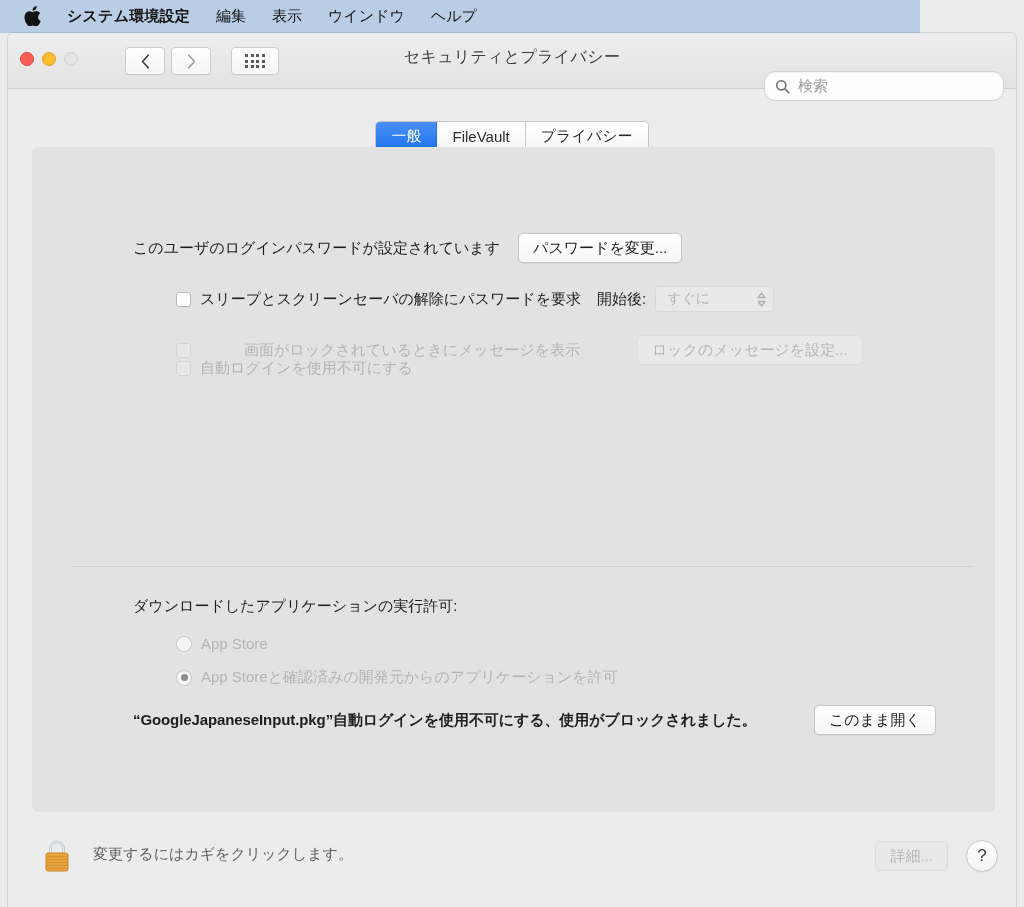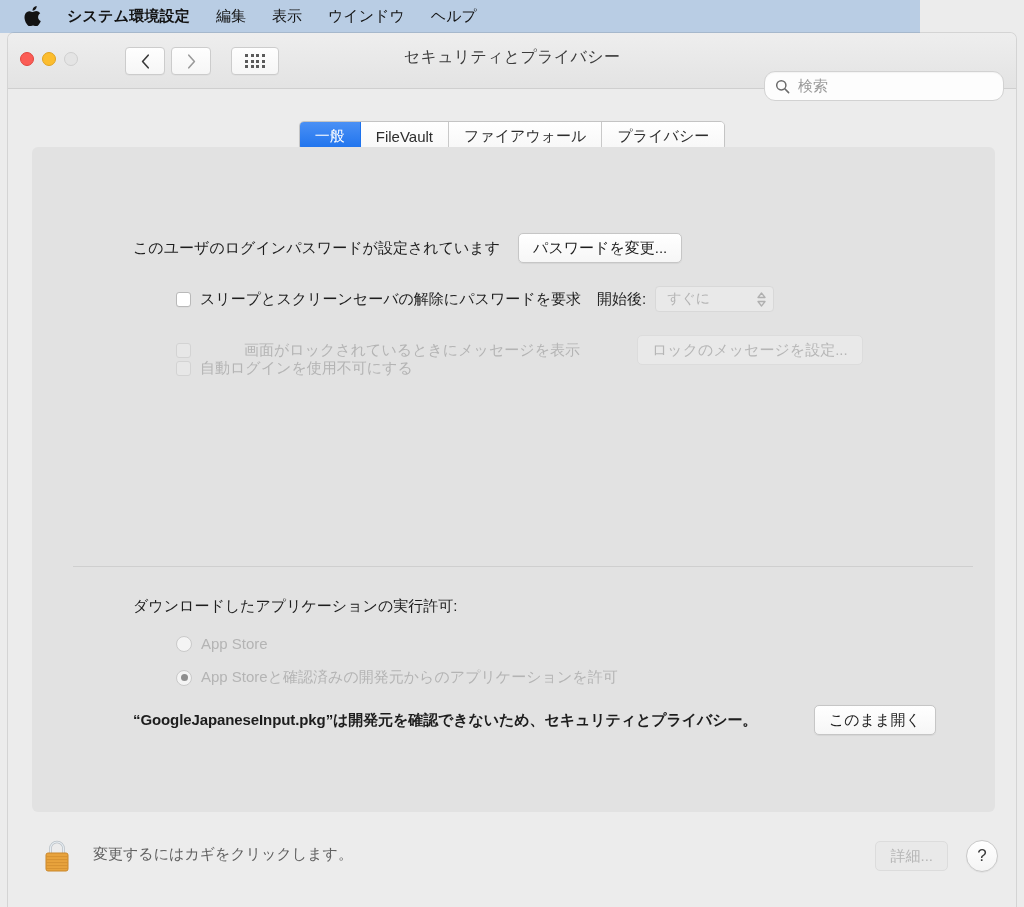--- a/index.html
+++ b/index.html
@@ -345,21 +345,20 @@
         <line x1="9.8" y1="9.8" x2="13.6" y2="13.6" stroke="#6b6b6b" stroke-width="1.6" stroke-linecap="round"></line>
       </svg>
       <span class="search-placeholder">検索</span>
     </div>
   </div>
 
   <div class="tabbar">
     <div class="tabs">
       <div class="tab active">一般</div>
       <div class="tab">FileVault</div>
-      <div class="tab">ファイアウォール</div>
       <div class="tab">プライバシー</div>
     </div>
   </div>
 
   <div class="panel">
 
     <div class="row" style="left:101px; top:86px;">
       <span class="label-text">このユーザのログインパスワードが設定されています</span>
       <span class="pushbtn" style="margin-left:18px;">パスワードを変更...</span>
     </div>
@@ -401,21 +400,21 @@
       <span class="label-text disabled">App Store</span>
     </div>
 
     <div class="row" style="left:144px; top:521px;">
       <span class="radio selected">
           <span class="dot"></span>
         </span>
       <span class="label-text disabled">App Storeと確認済みの開発元からのアプリケーションを許可</span>
     </div>
 
-    <div class="blocked-msg">“GoogleJapaneseInput.pkg”は開発元を確認できないため、セキュリティとプライバシー。</div>
+    <div class="blocked-msg">“GoogleJapaneseInput.pkg”自動ログインを使用不可にする、使用がブロックされました。</div>
     <span class="pushbtn" style="position:absolute; left:782px; top:558px;">このまま開く</span>
   </div>
 
   <div class="bottombar">
     <span class="lock-icon">
       <svg width="30" height="36" viewBox="0 0 30 36">
         <path d="M8.5 15 V10.5 a6.5 6.5 0 0 1 13 0 V15" fill="none" stroke="#b9c0c6" stroke-width="2.6"></path>
         <path d="M8.5 15 V10.5 a6.5 6.5 0 0 1 13 0 V15" fill="none" stroke="#e7edf2" stroke-width="1.1"></path>
         <rect x="4" y="15" width="22" height="18" rx="2" fill="#e8a33d" stroke="#c9862b" stroke-width="1"></rect>
         <g stroke="#c9862b" stroke-width=".8" opacity=".75">

